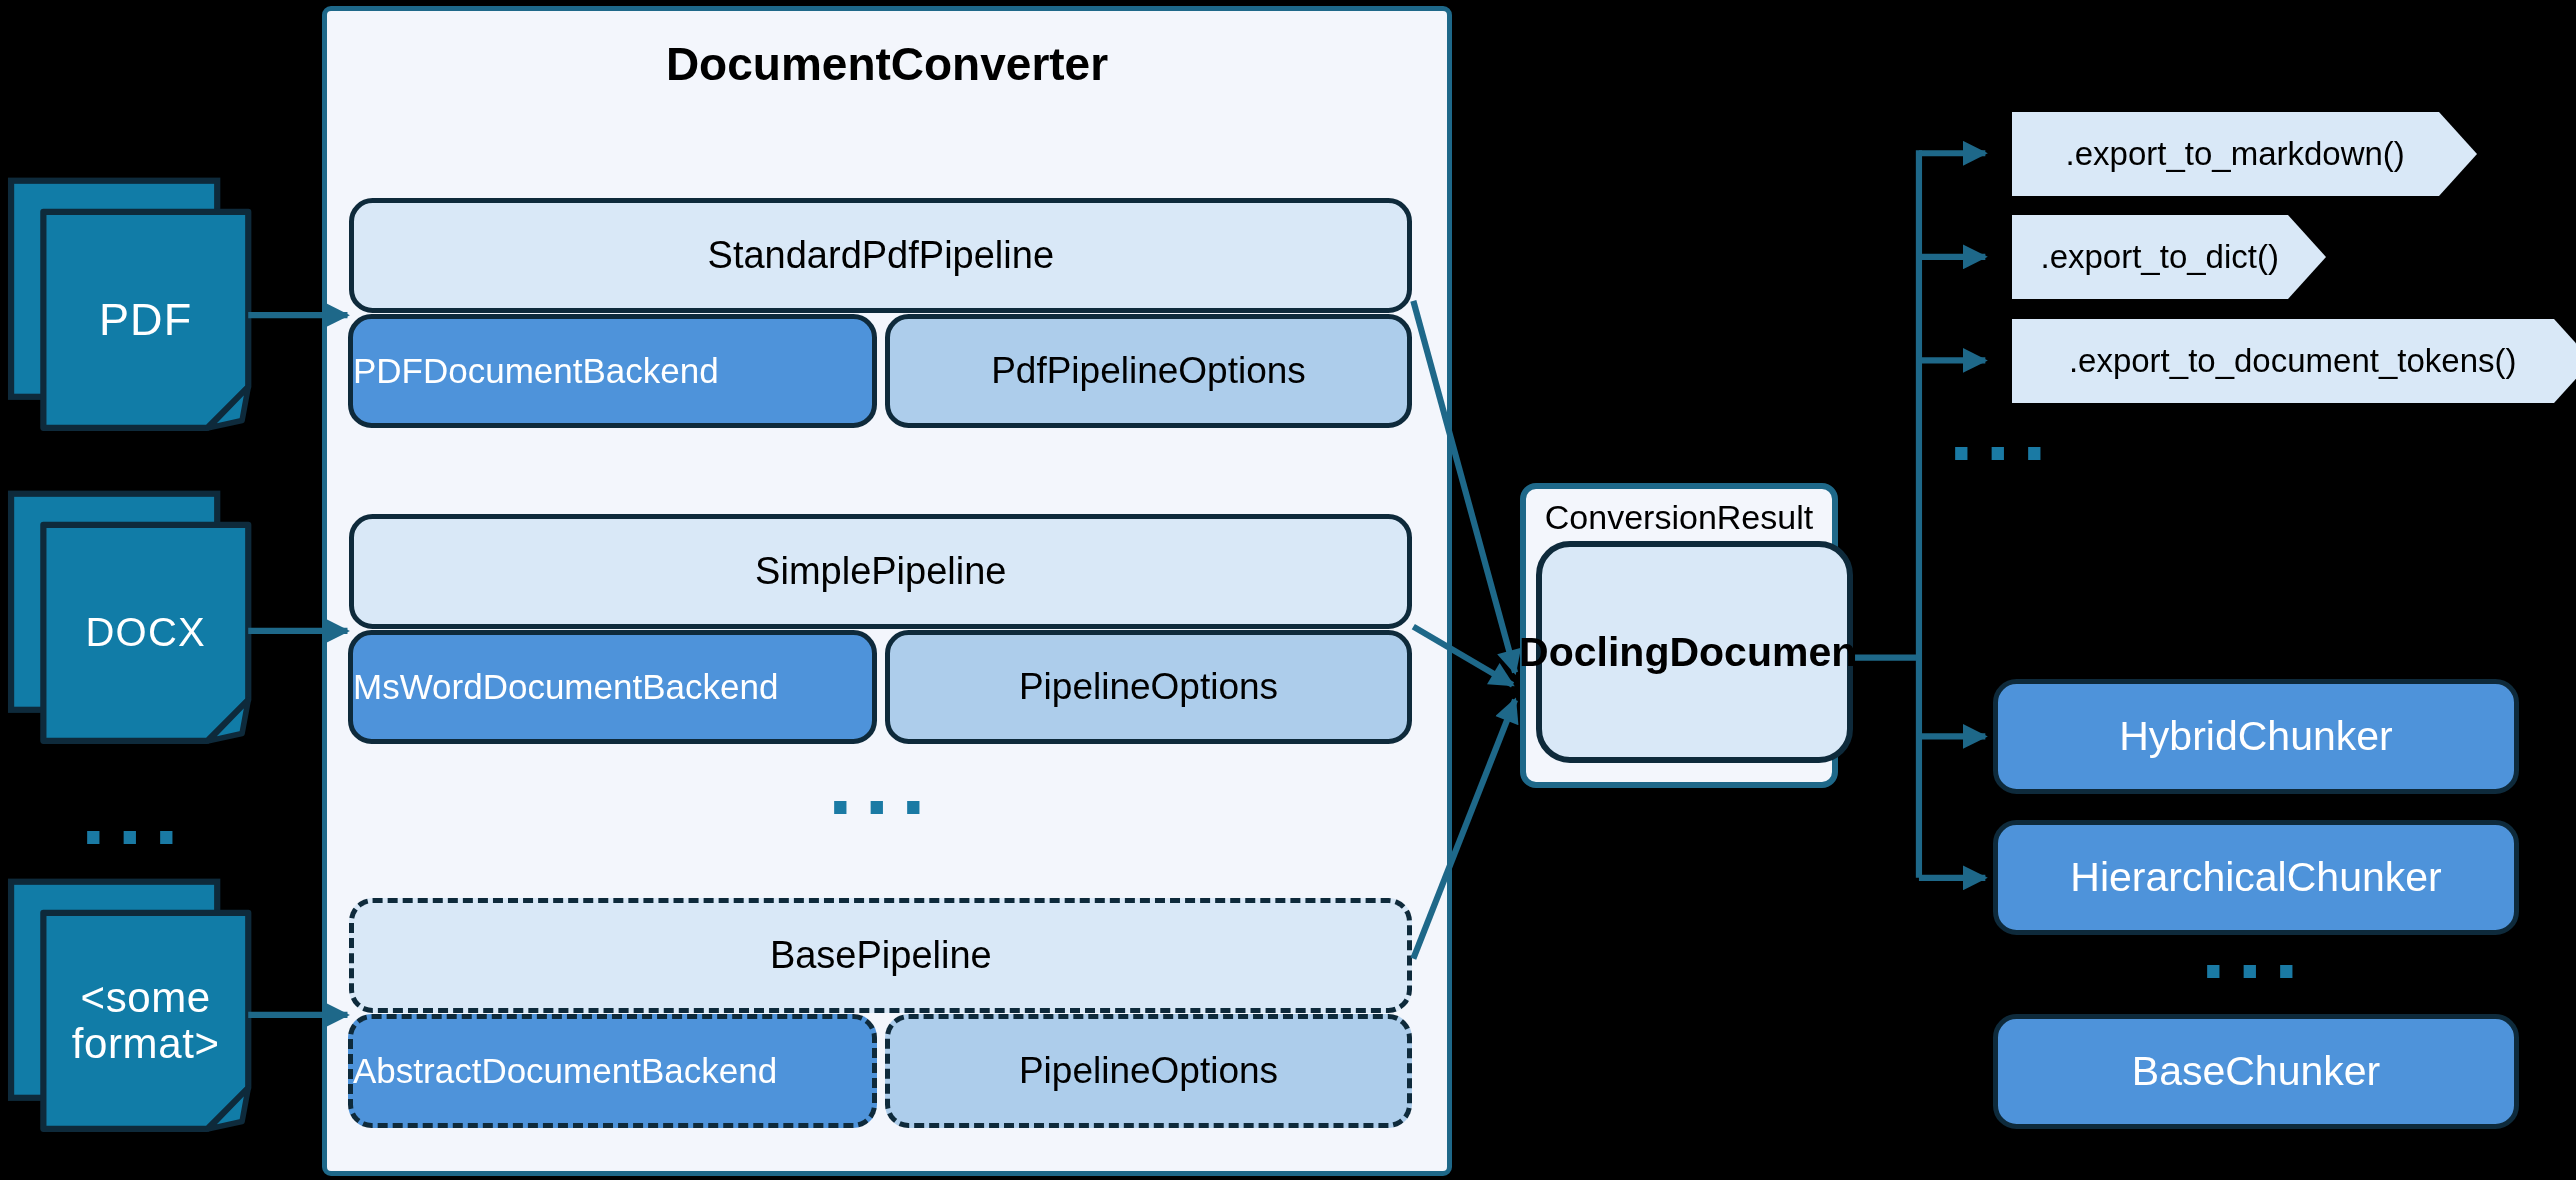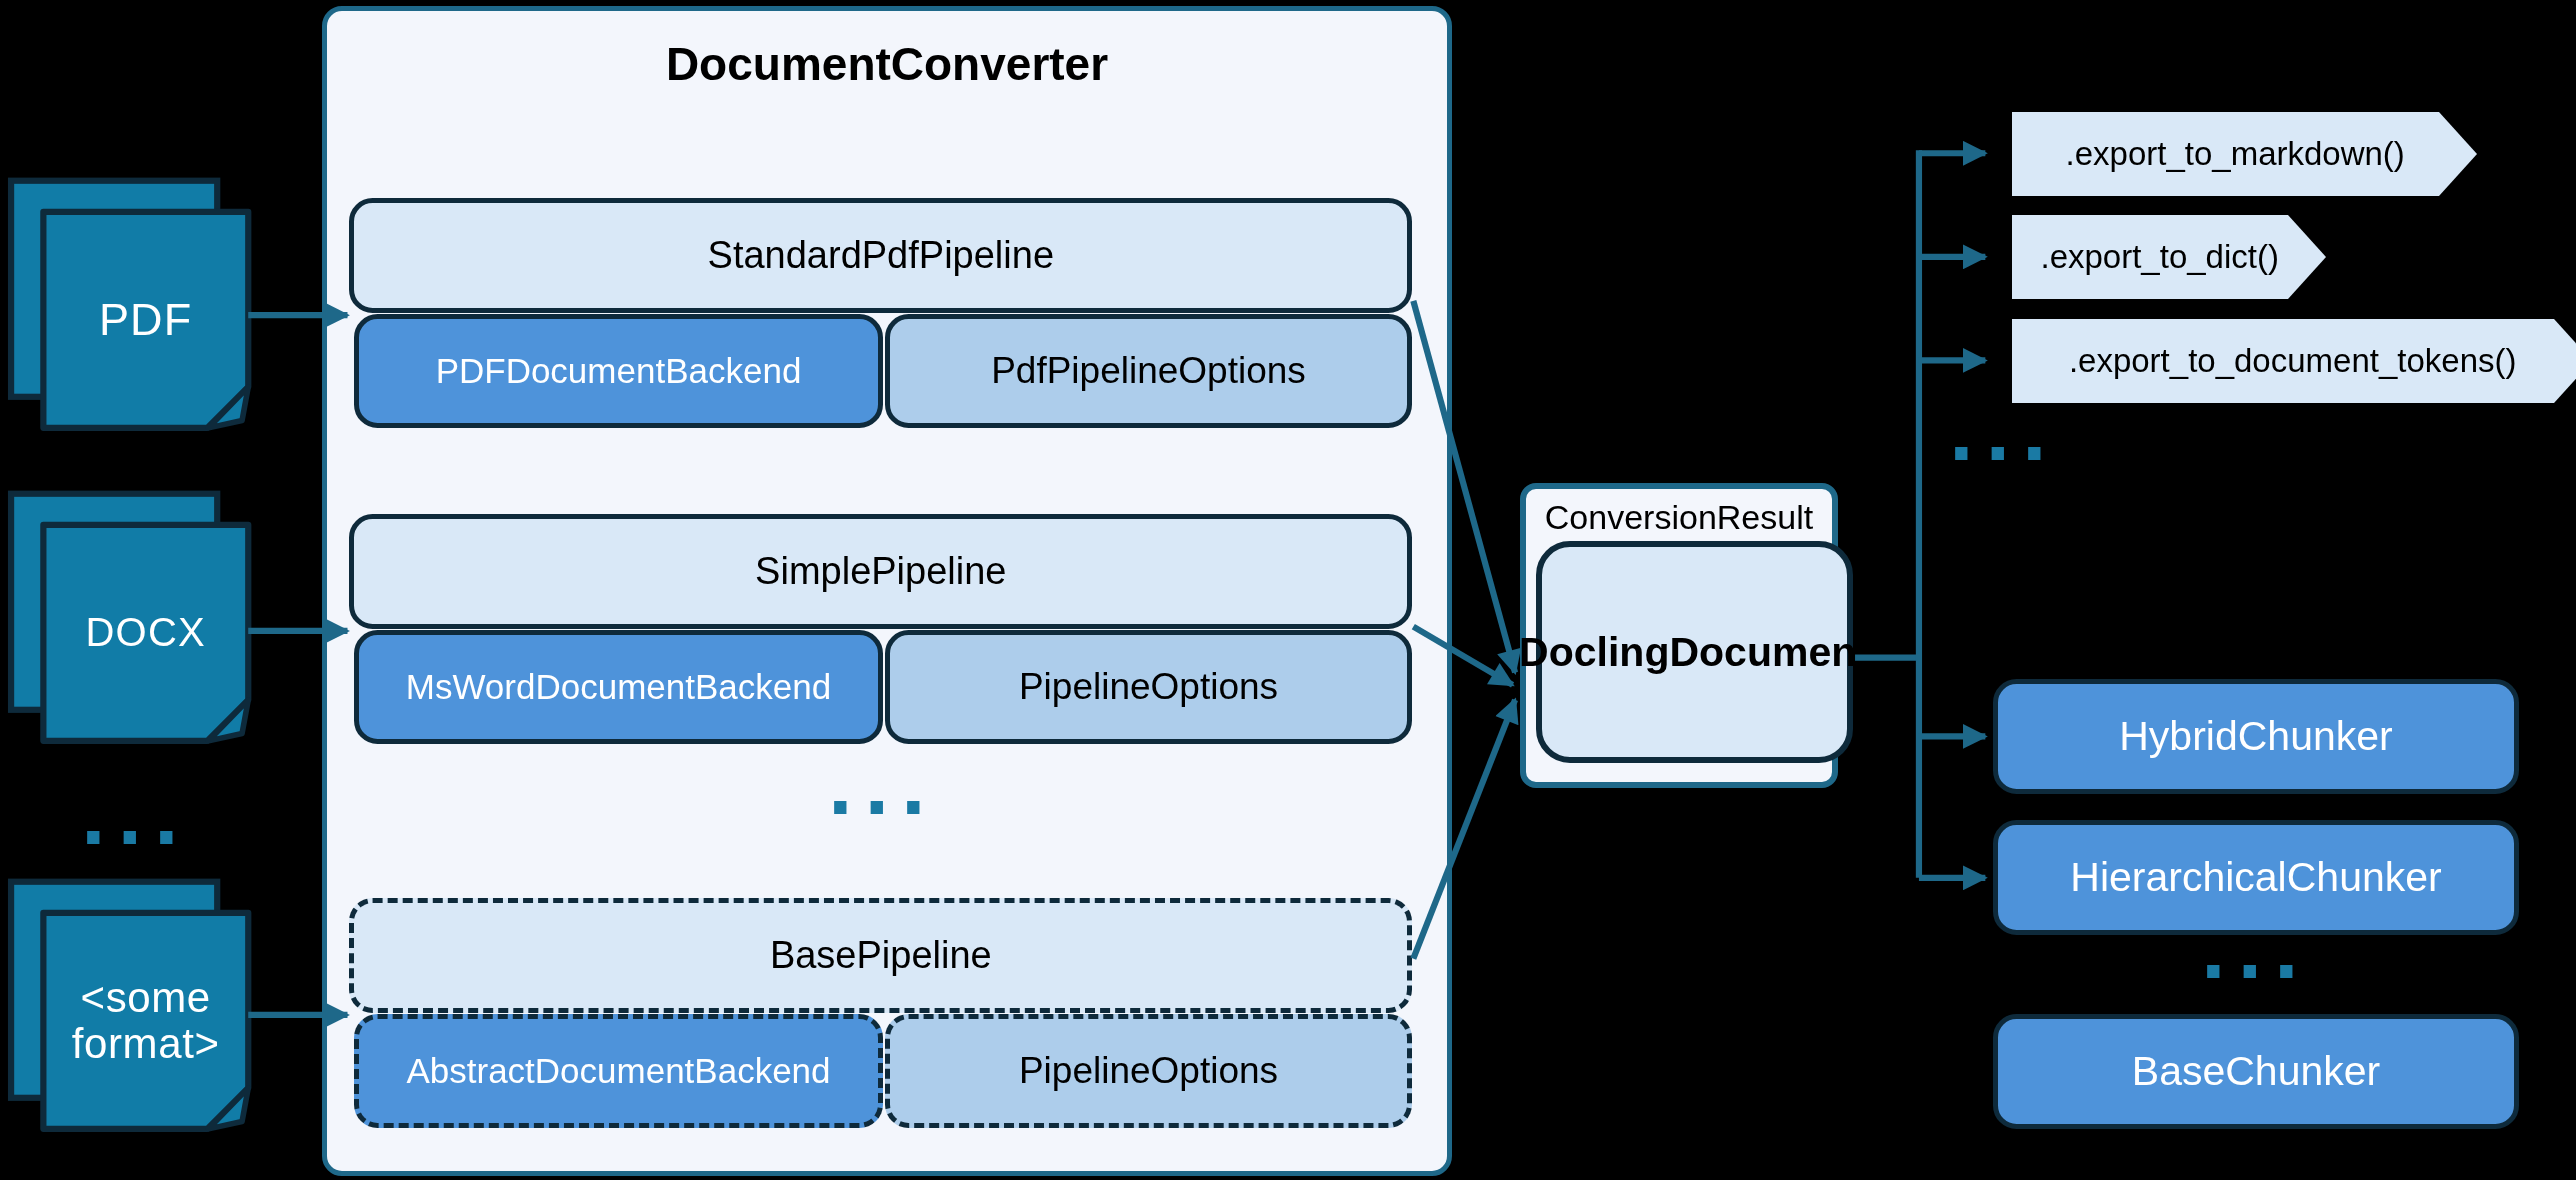--- a/index.html
+++ b/index.html
@@ -28,37 +28,37 @@
   .doc-label.two-line{flex-direction:column;font-size:42px;line-height:46px;letter-spacing:0.6px;}
   
   .dots{
     position:absolute;width:136px;height:93px;line-height:93px;
     font-size:87px;font-weight:bold;letter-spacing:12.4px;color:var(--dots);
     text-align:center;
   }
   
   #converter{
     position:absolute;left:322px;top:6.2px;width:1130px;height:1170px;
-    box-sizing:border-box;border:5.6px solid var(--teal-line);border-radius:20px;
+    box-sizing:border-box;border:5.6px solid var(--teal-line);border-radius:9px;
     background:var(--panel);
   }
   .conv-title{
     position:absolute;left:0;top:26px;width:100%;text-align:center;
     font-size:46px;font-weight:bold;color:#000;
   }
   .pipe{
     position:absolute;left:22.3px;width:1063px;height:115px;box-sizing:border-box;
     background:var(--pipe-fill);border:5.6px solid var(--navy);border-radius:23.6px;
     display:flex;align-items:center;justify-content:center;
     font-size:38px;color:#000;
   }
   .backend{
-    position:absolute;left:27px;width:529px;height:114px;box-sizing:border-box;
+    position:absolute;left:21px;width:529px;height:114px;box-sizing:border-box;
     background:var(--blue);border:5.6px solid var(--navy);border-radius:23.6px;
-    display:flex;align-items:center;justify-content:center;
+    display:flex;align-items:center;
     font-size:35px;color:#fff;
   }
   .options{
     position:absolute;left:558px;width:527px;height:114px;box-sizing:border-box;
     background:var(--opts-fill);border:5.6px solid var(--navy);border-radius:23.6px;
     display:flex;align-items:center;justify-content:center;
     font-size:37px;color:#000;
   }
   .dashed{border-style:dashed;}
   

